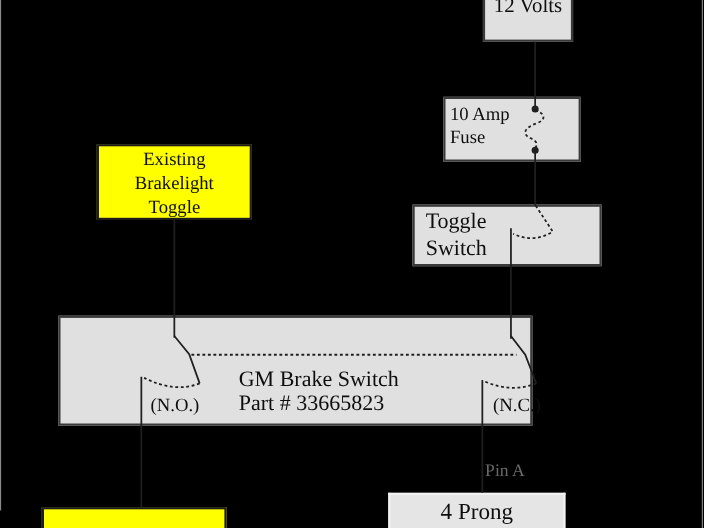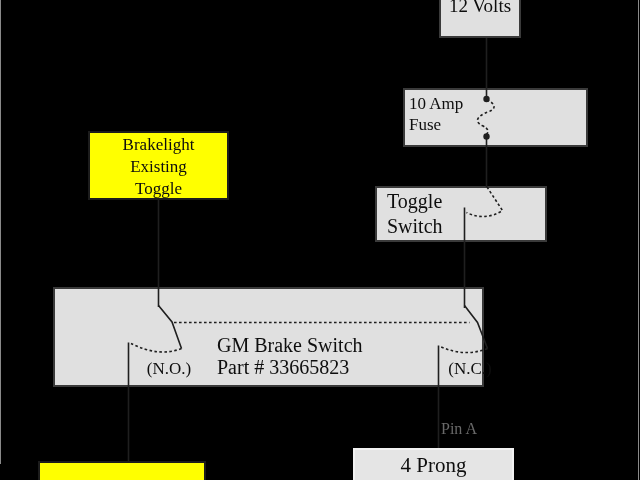--- a/index.html
+++ b/index.html
@@ -9,31 +9,31 @@
     font-family:"Liberation Serif","DejaVu Serif",serif;
   }
   .box {
     position:absolute; box-sizing:border-box;
     background:var(--box-fill,#e0e0e0);
     border:2px solid var(--box-border,#3a3a3a);
     color:var(--text,#0e0e0e);
   }
   #supply-box { left:439px; top:-26px; width:82px; height:64px;
     display:flex; align-items:center; justify-content:center; font-size:19px; }
-  #fuse-box { left:403px; top:88px; width:185px; height:59px;
+  #fuse-box { left:403px; top:88px; width:125px; height:59px;
     font-size:17px; line-height:21px; padding:3px 0 0 4px; }
   #brakelight-box { left:88px; top:131px; width:141px; height:69px;
     background:var(--highlight-fill,#ff0); border-color:#1c1c1c;
     text-align:center; font-size:17px; line-height:22px; padding-top:1px; }
   #toggle-box { left:375px; top:186px; width:172px; height:56px;
     font-size:20px; line-height:25px; padding:1px 0 0 10px; }
   #gm-box { left:53px; top:287px; width:431px; height:100px; }
   #gm-label { position:absolute; left:162px; top:45px; font-size:20px; line-height:22px; white-space:nowrap; }
   .terminal { position:absolute; font-size:17px; width:64px; text-align:center; }
-  #terminal-no { left:82px; top:70px; }
+  #terminal-no { left:72px; top:70px; }
   #terminal-nc { left:383px; top:70px; }
   #pin-a-label { position:absolute; left:441px; top:420px; font-size:16px;
     color:var(--muted-text,#696969); }
   #connector-box { left:353px; top:448px; width:161px; height:34px;
     background:var(--connector-fill,#e5e5e5);
     border:2px solid var(--connector-border,#f2f2f2); border-bottom:none;
     text-align:center; font-size:21px; padding-top:3px; }
   #bottom-yellow-box { left:38px; top:461px; width:168px; height:21px;
     background:var(--highlight-fill,#ff0); border-color:#1c1c1c; }
   .frame-line { position:absolute; width:1px; background:var(--frame-line,#8a8a8a); }
@@ -55,22 +55,22 @@
   <div class="box" id="supply-box">
     <span>12 Volts</span>
   </div>
 
   <div class="box" id="fuse-box">
     <div>10 Amp</div>
     <div>Fuse</div>
   </div>
 
   <div class="box" id="brakelight-box">
+    <div>Existing</div>
     <div>Brakelight</div>
-    <div>Existing</div>
     <div>Toggle</div>
   </div>
 
   <div class="box" id="toggle-box">
     <div>Toggle</div>
     <div>Switch</div>
   </div>
 
   <div class="box" id="gm-box">
     <div id="gm-label">

